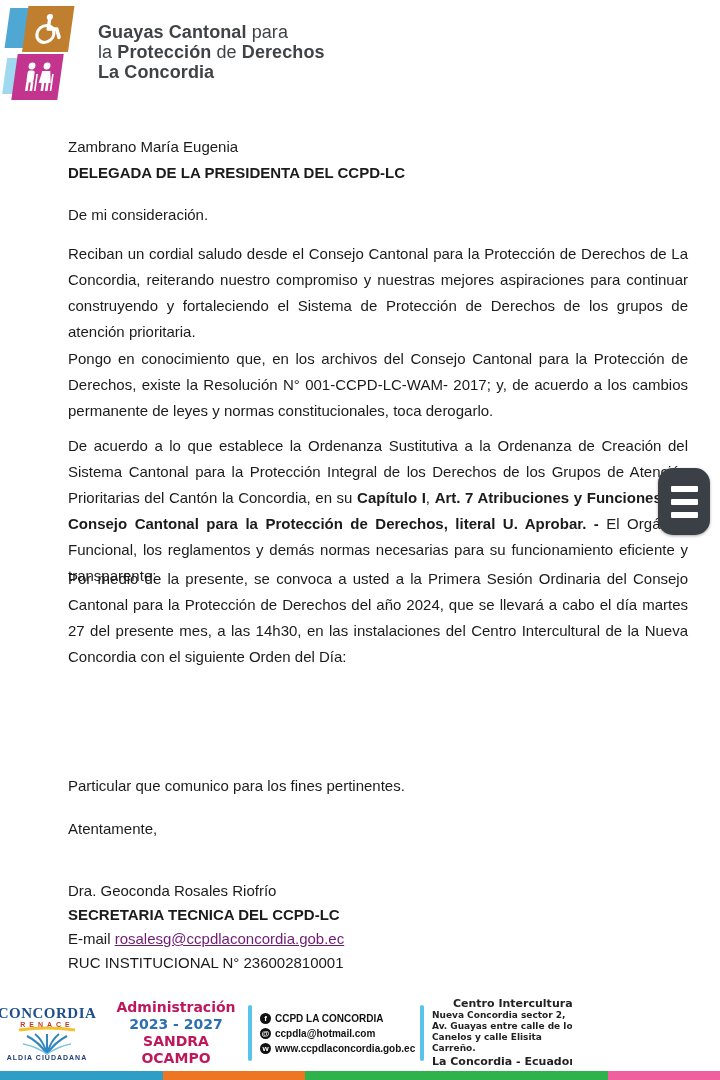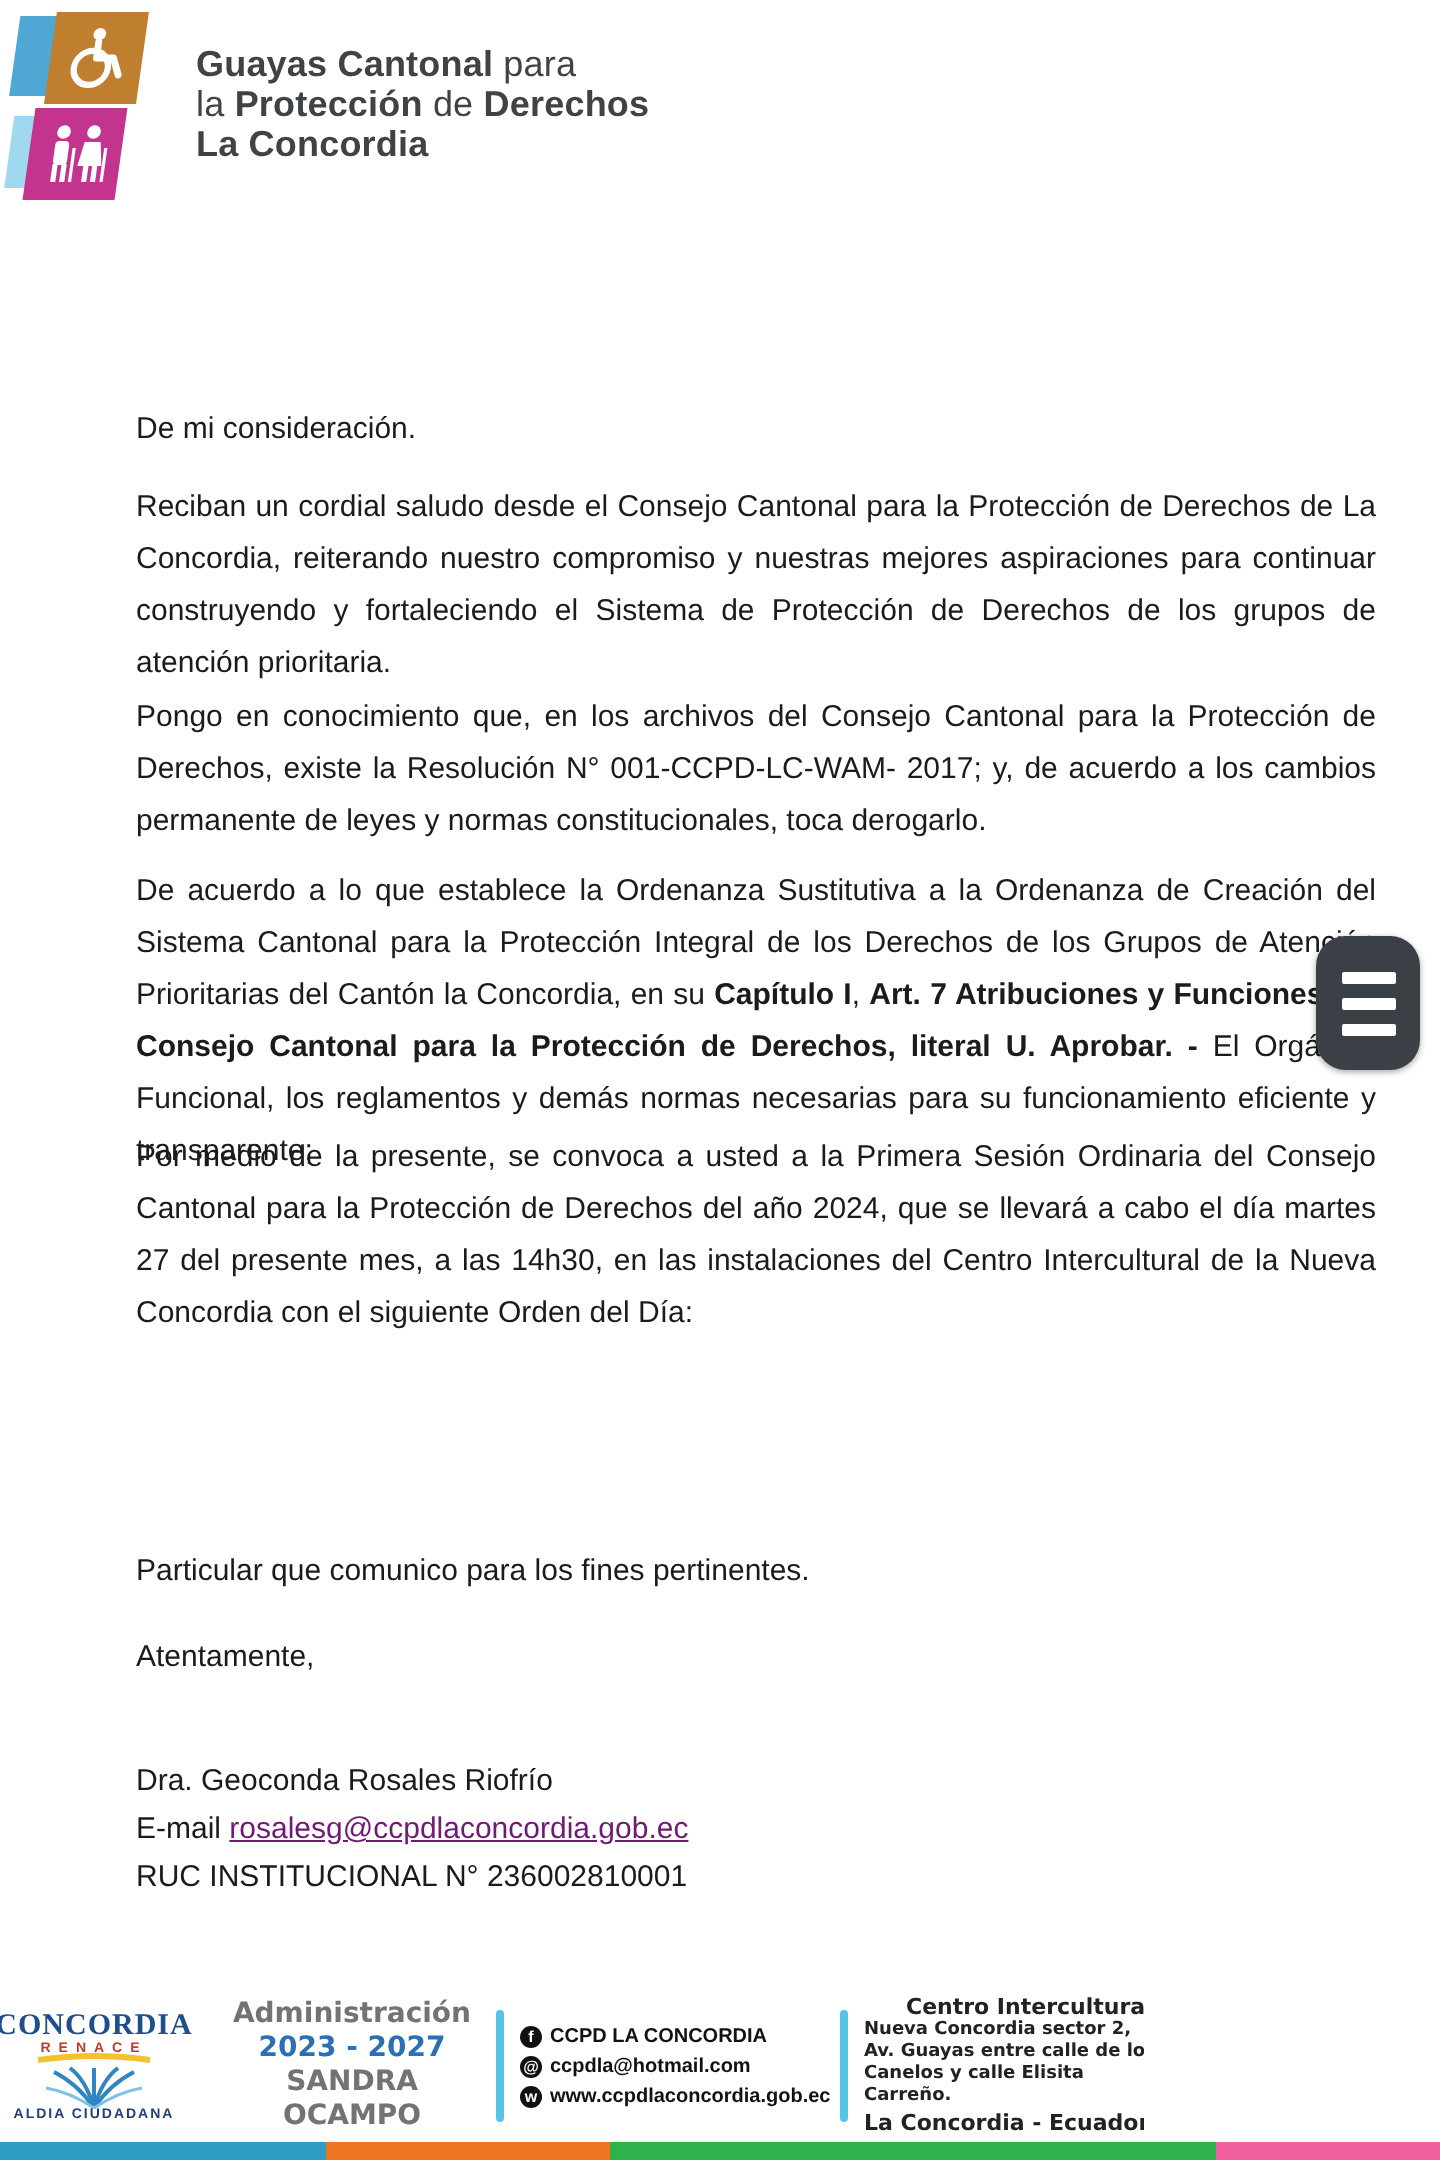--- a/index.html
+++ b/index.html
@@ -33,21 +33,21 @@
   .fab .bar{width:27px;height:6px;background:#fff;border-radius:1px;}
   
   .footer{position:absolute;left:0;top:995px;width:572px;height:76px;display:flex;
           align-items:center;overflow:hidden;}
   .alcaldia{position:relative;margin-left:-14px;width:122px;text-align:center;flex:0 0 auto;}
   .alc-city{font-family:"Liberation Serif",serif;font-weight:bold;color:#1f4e8c;font-size:15px;letter-spacing:.5px;}
   .alc-renace{font-size:7px;letter-spacing:4px;color:#c23b2a;font-weight:bold;margin-top:-1px;}
   .alc-caption{font-size:7px;letter-spacing:1px;color:#1f3f7a;font-weight:bold;margin-top:-2px;}
   .comic{font-family:"DejaVu Sans",sans-serif;font-weight:bold;}
   .admin{flex:0 0 auto;width:128px;text-align:center;line-height:17px;font-size:14px;margin-left:4px;}
-  .admin .o{color:#737373;}
+  .admin .o{color:#be185d;}
   .admin .b{color:#2d6fb5;}
   .vbar{flex:0 0 auto;width:4px;height:56px;background:#56c3e8;border-radius:2px;margin:0 8px;}
   .contact{flex:0 0 auto;width:152px;font-size:10px;font-weight:bold;color:#111;line-height:15px;}
   .c-row{display:flex;align-items:center;gap:4px;}
   .c-ic{display:inline-flex;width:11px;height:11px;border-radius:50%;background:#111;color:#fff;
         font-size:8px;font-weight:bold;align-items:center;justify-content:center;flex:0 0 auto;}
   .center-blk{flex:0 0 auto;width:150px;font-size:9px;line-height:11px;color:#222;}
   .center-blk .t{font-size:11px;font-weight:bold;line-height:13px;margin-left:21px;}
   .center-blk .c{font-size:11px;font-weight:bold;line-height:15px;}
   .slogan{flex:0 0 auto;width:200px;white-space:nowrap;font-style:italic;
@@ -93,37 +93,42 @@
         </svg>
       </div>
     </div>
     <div class="logo-text">
       <div><b>Guayas Cantonal</b><span> para</span></div>
       <div><span>la </span><b>Protección</b><span> de </span><b>Derechos</b></div>
       <div><b>La Concordia</b></div>
     </div>
   </div>
 
+  <div class="blk" style="top:134px">
+    <div>Zambrano María Eugenia</div>
+    <div class="recipient-title">DELEGADA DE LA PRESIDENTA DEL CCPD-LC</div>
+  </div>
 
   <div class="blk" style="top:202px">De mi consideración.</div>
 
   <div class="blk just" style="top:241px">Reciban un cordial saludo desde el Consejo Cantonal para la Protección de Derechos de La Concordia, reiterando nuestro compromiso y nuestras mejores aspiraciones para continuar construyendo y fortaleciendo el Sistema de Protección de Derechos de los grupos de atención prioritaria.</div>
 
   <div class="blk just" style="top:346px">Pongo en conocimiento que, en los archivos del Consejo Cantonal para la Protección de Derechos, existe la Resolución N° 001-CCPD-LC-WAM- 2017; y, de acuerdo a los cambios permanente de leyes y normas constitucionales, toca derogarlo.</div>
 
   <div class="blk just" style="top:433px"><span>De acuerdo a lo que establece la Ordenanza Sustitutiva a la Ordenanza de Creación del Sistema Cantonal para la Protección Integral de los Derechos de los Grupos de Atención Prioritarias del Cantón la Concordia, en su </span><span class="bold">Capítulo I</span><span>, </span><span class="bold">Art. 7 Atribuciones y Funciones del Consejo Cantonal para la Protección de Derechos, literal U.  Aprobar. -</span><span> El Orgánico Funcional, los reglamentos y demás normas necesarias para su funcionamiento eficiente y transparente;</span></div>
 
   <div class="blk just" style="top:566px">Por medio de la presente, se convoca a usted a la Primera Sesión Ordinaria del Consejo Cantonal para la Protección de Derechos del año 2024, que se llevará a cabo el día martes 27 del presente mes, a las 14h30, en las instalaciones del Centro Intercultural de la Nueva Concordia con el siguiente Orden del Día:</div>
 
 
   <div class="blk" style="top:773px">Particular que comunico para los fines pertinentes.</div>
   <div class="blk" style="top:816px">Atentamente,</div>
 
   <div class="blk sig" style="top:879px">
     <div>Dra. Geoconda Rosales Riofrío</div>
+    <div class="bold">SECRETARIA TECNICA DEL CCPD-LC</div>
     <div><span>E-mail </span><a class="mail" href="#">rosalesg@ccpdlaconcordia.gob.ec</a></div>
     <div>RUC INSTITUCIONAL N° 236002810001</div>
   </div>
 
   <button class="fab" aria-label="menu">
     <span class="bar"></span>
     <span class="bar"></span>
     <span class="bar"></span>
   </button>
 

